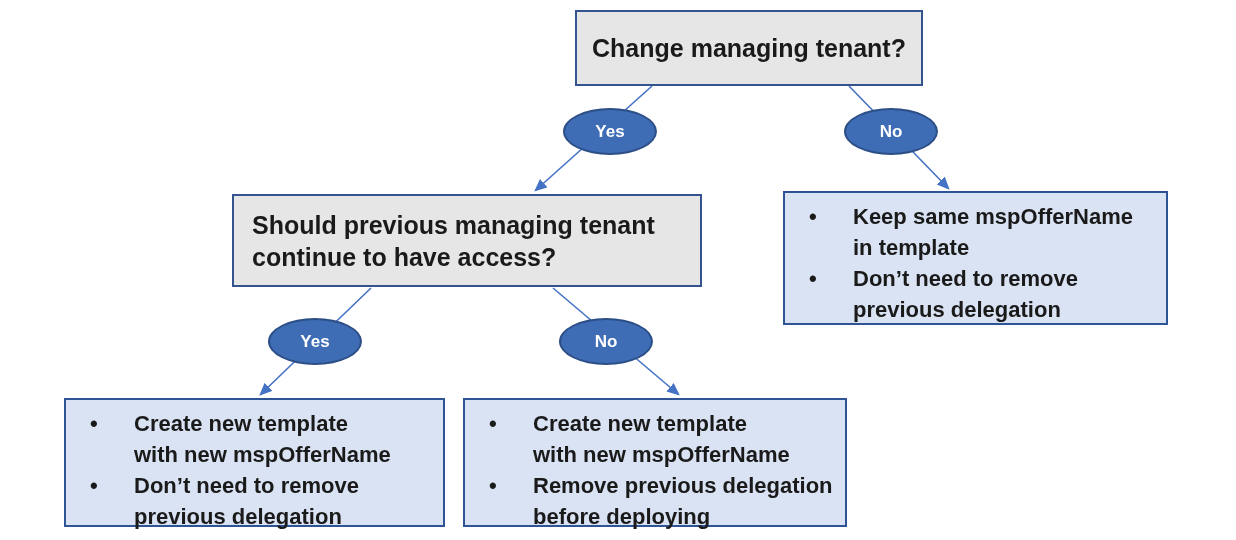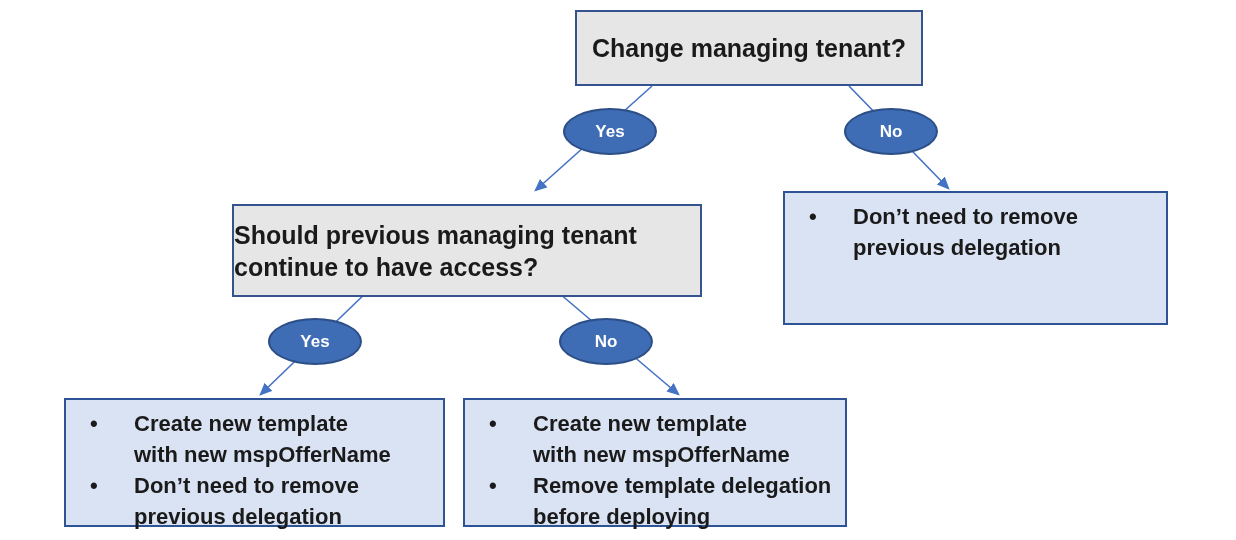--- a/index.html
+++ b/index.html
@@ -46,22 +46,23 @@
     line-height: 32px;
     white-space: pre-line;
   }
   .question-box.root {
     left: 575px; top: 10px;
     width: 348px; height: 76px;
     justify-content: center;
     text-align: center;
   }
   .question-box.followup {
-    left: 232px; top: 204px;
+    left: 232px; top: 194px;
     width: 470px; height: 93px;
+    padding-left: 18px;
     justify-content: flex-start;
     text-align: left;
   }
   .oval {
     position: absolute;
     box-sizing: border-box;
     width: 94px; height: 47px;
     border-radius: 50%;
     background: var(--oval-fill);
     border: 2px solid var(--oval-border);
@@ -135,20 +136,25 @@
   <div class="oval yes-mid">
     <span>Yes</span>
   </div>
   <div class="oval no-mid">
     <span>No</span>
   </div>
 
   <div class="result-box keep">
     <div class="bullet-row">
       <span class="bullet-glyph"></span>
+      <span class="bullet-text">Keep same mspOfferName
+in template</span>
+    </div>
+    <div class="bullet-row">
+      <span class="bullet-glyph"></span>
       <span class="bullet-text">Don’t need to remove
 previous delegation</span>
     </div>
   </div>
 
   <div class="result-box new-keep">
     <div class="bullet-row">
       <span class="bullet-glyph"></span>
       <span class="bullet-text">Create new template
 with new mspOfferName</span>
@@ -161,18 +167,18 @@
   </div>
 
   <div class="result-box new-rm">
     <div class="bullet-row">
       <span class="bullet-glyph"></span>
       <span class="bullet-text">Create new template
 with new mspOfferName</span>
     </div>
     <div class="bullet-row">
       <span class="bullet-glyph"></span>
-      <span class="bullet-text">Remove template delegation
+      <span class="bullet-text">Remove previous delegation
 before deploying</span>
     </div>
   </div>
 
 </div>
 
 </body></html>

